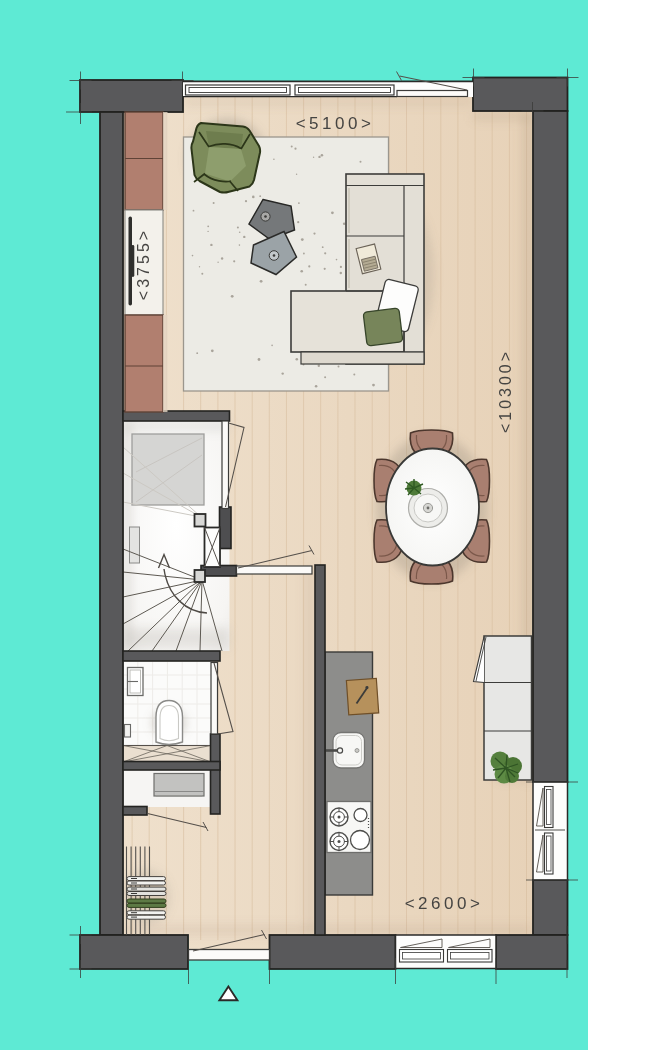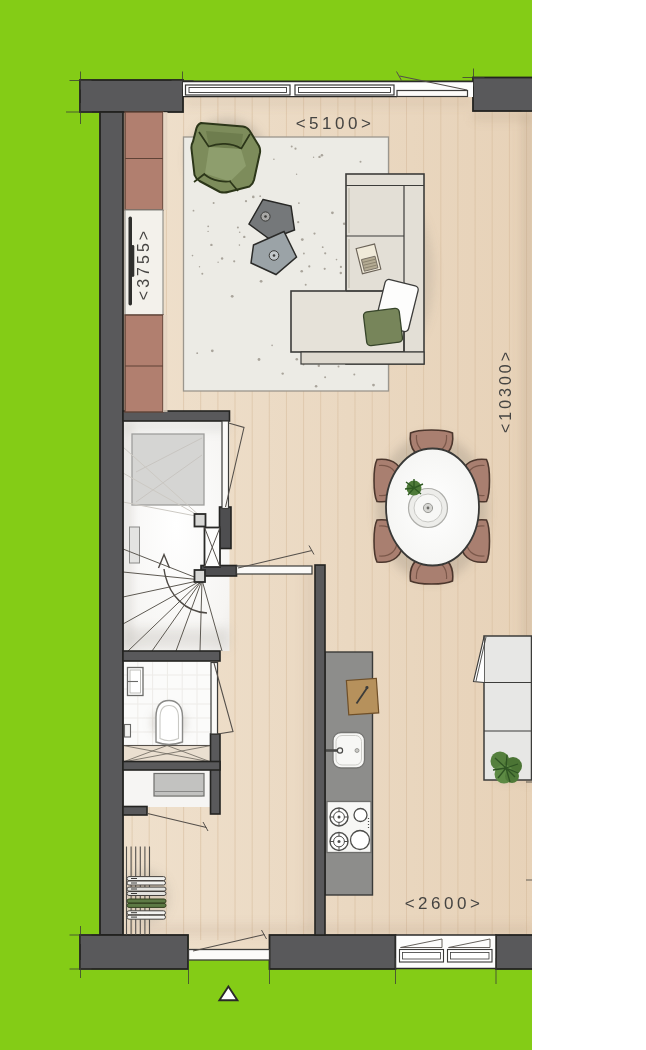--- a/index.html
+++ b/index.html
@@ -1,15 +1,15 @@
 <!DOCTYPE html>
 <html><head><meta charset="utf-8">
 <style>
 html,body{margin:0;padding:0;background:#ffffff}
-#plan{position:relative;width:532px;height:1050px;background:#84cc16;overflow:hidden}
+#plan{position:relative;width:588px;height:1050px;background:#5eead4;overflow:hidden}
 svg{display:block}
 text{font-family:"Liberation Sans",sans-serif;fill:#454442}
 </style></head><body>
 <div id="plan">
 <svg width="646" height="1050" viewBox="0 0 646 1050">
 <defs>
 <linearGradient id="woodg" x1="0" y1="0" x2="1" y2="0">
 <stop offset="0" stop-color="#efe0cc"></stop>
           <stop offset="0.55" stop-color="#ead8c1"></stop>
           <stop offset="1" stop-color="#e7d2b8"></stop>

